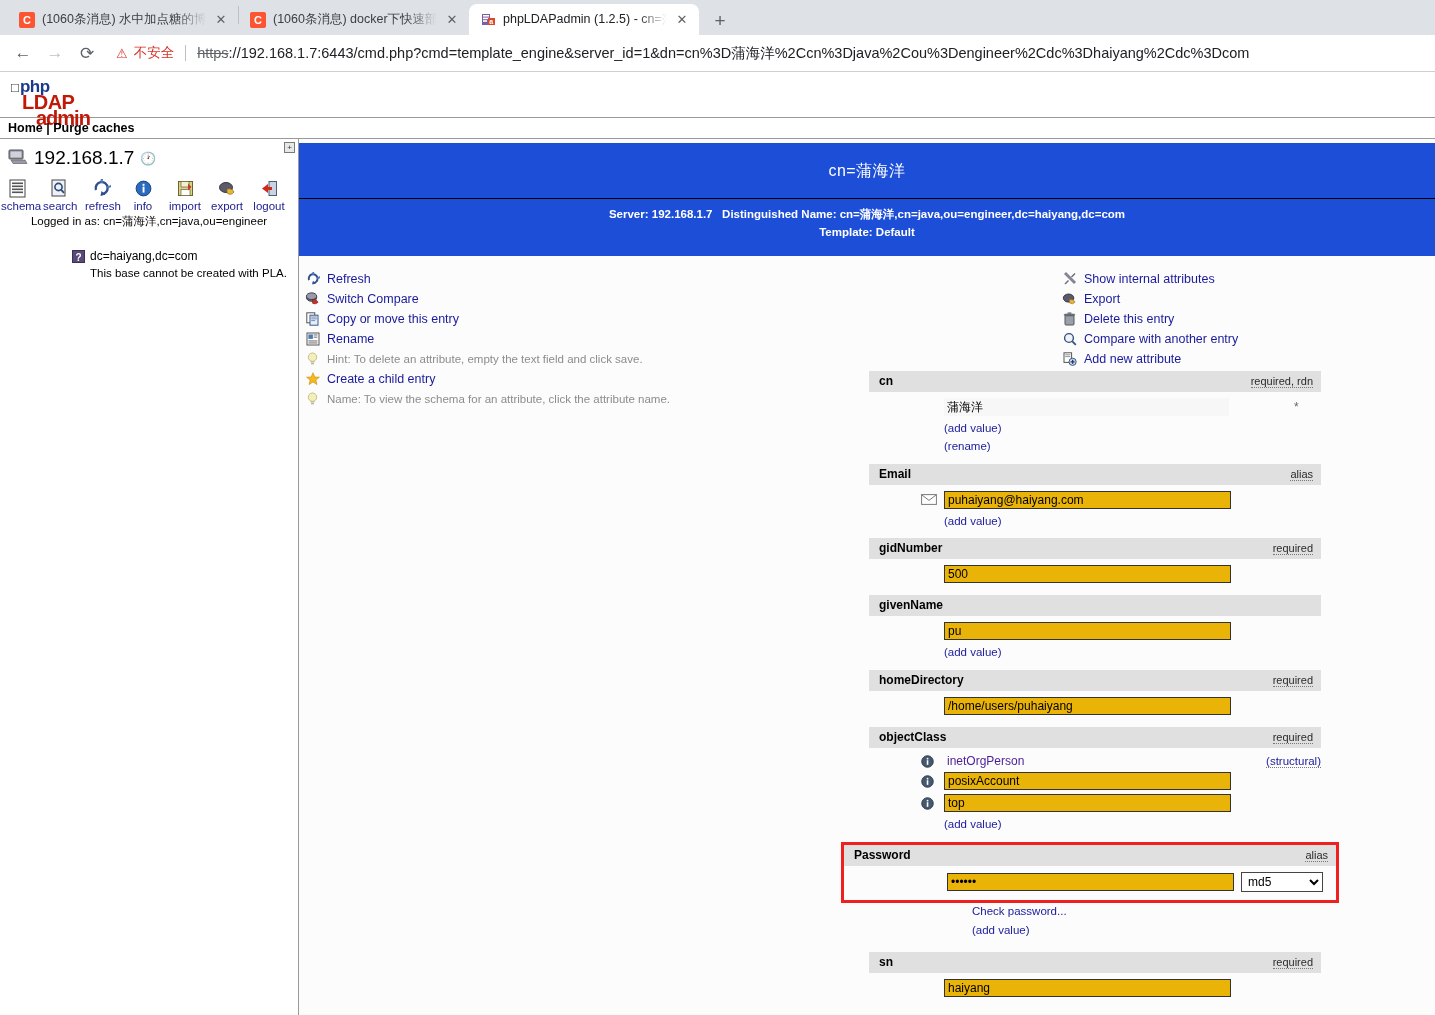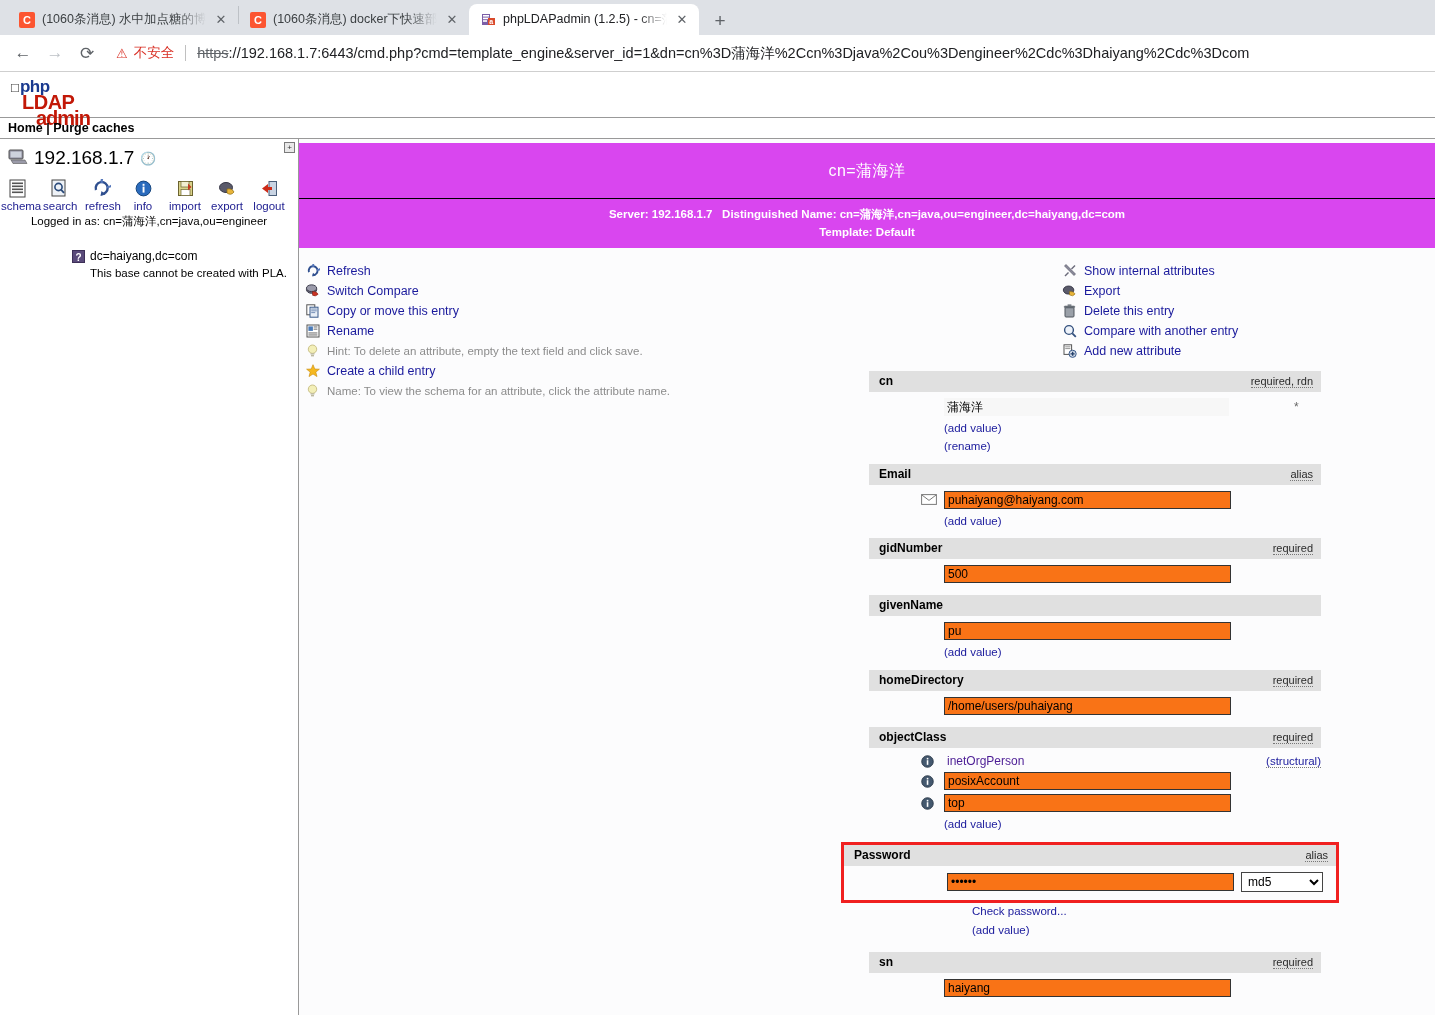--- a/index.html
+++ b/index.html
@@ -144,29 +144,29 @@
     font-weight: bold; border: 1px solid #3d2f57;
   }
   .tree-note {
     padding-left: 90px; font-size: 11.5px; color: #000; margin-top: 4px;
   }
 
   
   .content { flex: 1; background: #fcfcfd; position: relative; padding-top: 4px; }
 
   .entry-head {
-    background: #d946ef; color: #fff; text-align: center;
+    background: #1d4ed8; color: #fff; text-align: center;
     margin: 0 0 0 0;
   }
   .eh-title {
     font-size: 16px; padding: 18px 0 16px; letter-spacing: 0.5px;
     border-bottom: 1px solid #000;
   }
   .eh-sub {
-    font-size: 11.5px; font-weight: bold; padding: 7px 0 6px; line-height: 1.55;
+    font-size: 11.5px; font-weight: bold; padding: 7px 0 14px; line-height: 1.55;
   }
   .eh-sub .lbl { font-weight: bold; }
 
   .actions-wrap { display: flex; padding: 14px 0 0 0; }
   .actions-left { width: 735px; padding-left: 6px; }
   .actions-right { flex: 1; padding-left: 28px; }
   .act-row {
     display: flex; align-items: center; gap: 7px; height: 19px; margin-bottom: 1px;
   }
   .act-ic { width: 15px; height: 15px; flex: 0 0 15px; display:flex; align-items:center; justify-content:center; }
@@ -186,21 +186,21 @@
     font-size: 11px; font-weight: normal; color: #2a2a2a;
     border-bottom: 1px dotted #777; cursor: help;
   }
   .attr-body { padding: 6px 0 8px 0; }
   .val-row { display: flex; align-items: center; gap: 7px; padding-left: 52px; margin-bottom: 4px; }
   .val-row .lead-ic { width: 16px; flex: 0 0 16px; display:flex; align-items:center; }
   .val-row.noic { padding-left: 75px; }
   input.field {
     width: 287px; height: 18px; font-size: 12px;
     font-family: "Liberation Sans", sans-serif;
-    border: 1px solid #333; padding: 1px 3px; background: #f97316; color: #000;
+    border: 1px solid #333; padding: 1px 3px; background: #eab308; color: #000;
     border-radius: 0;
   }
   input.field.plain {
     border: none; background: #f7f7f7; width: 285px;
   }
   .rdn-star { color: #666; font-size: 12px; margin-left: 58px; }
   .structural-note {
     font-size: 11.5px; color: #1a1a9c; margin-left: 60px;
   }
   .structural-note span { border-bottom: 1px dotted #777; }

